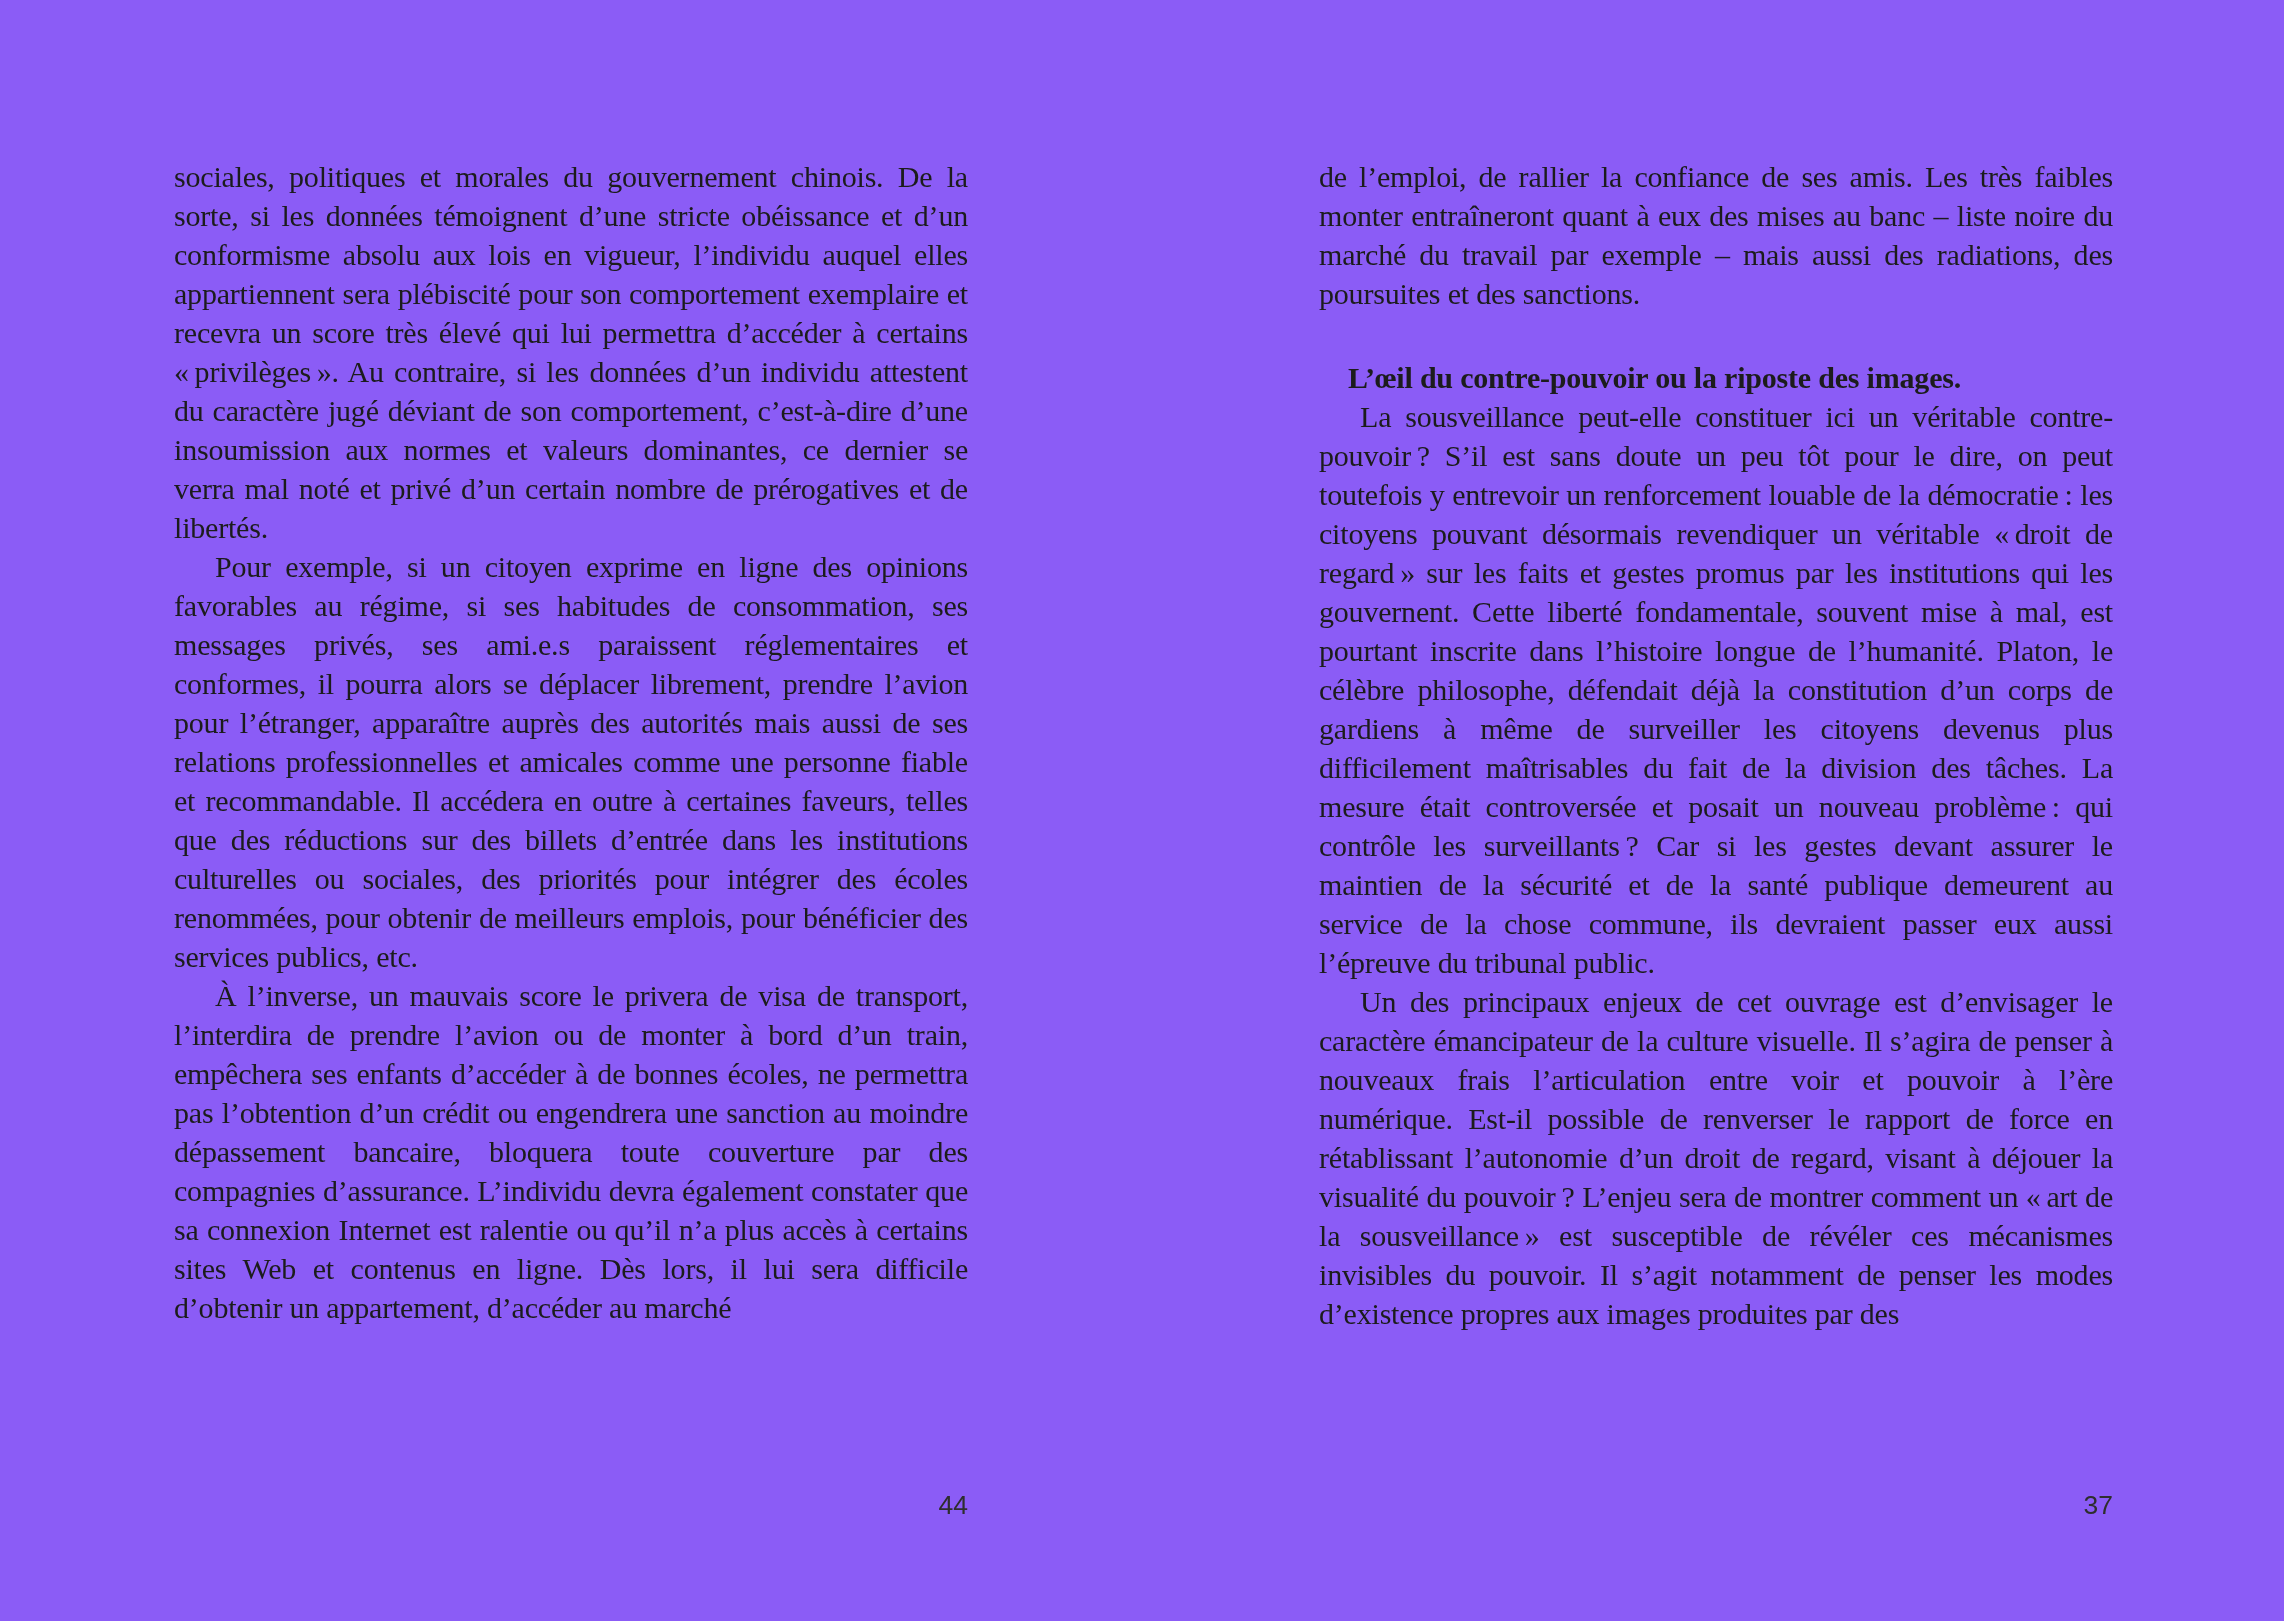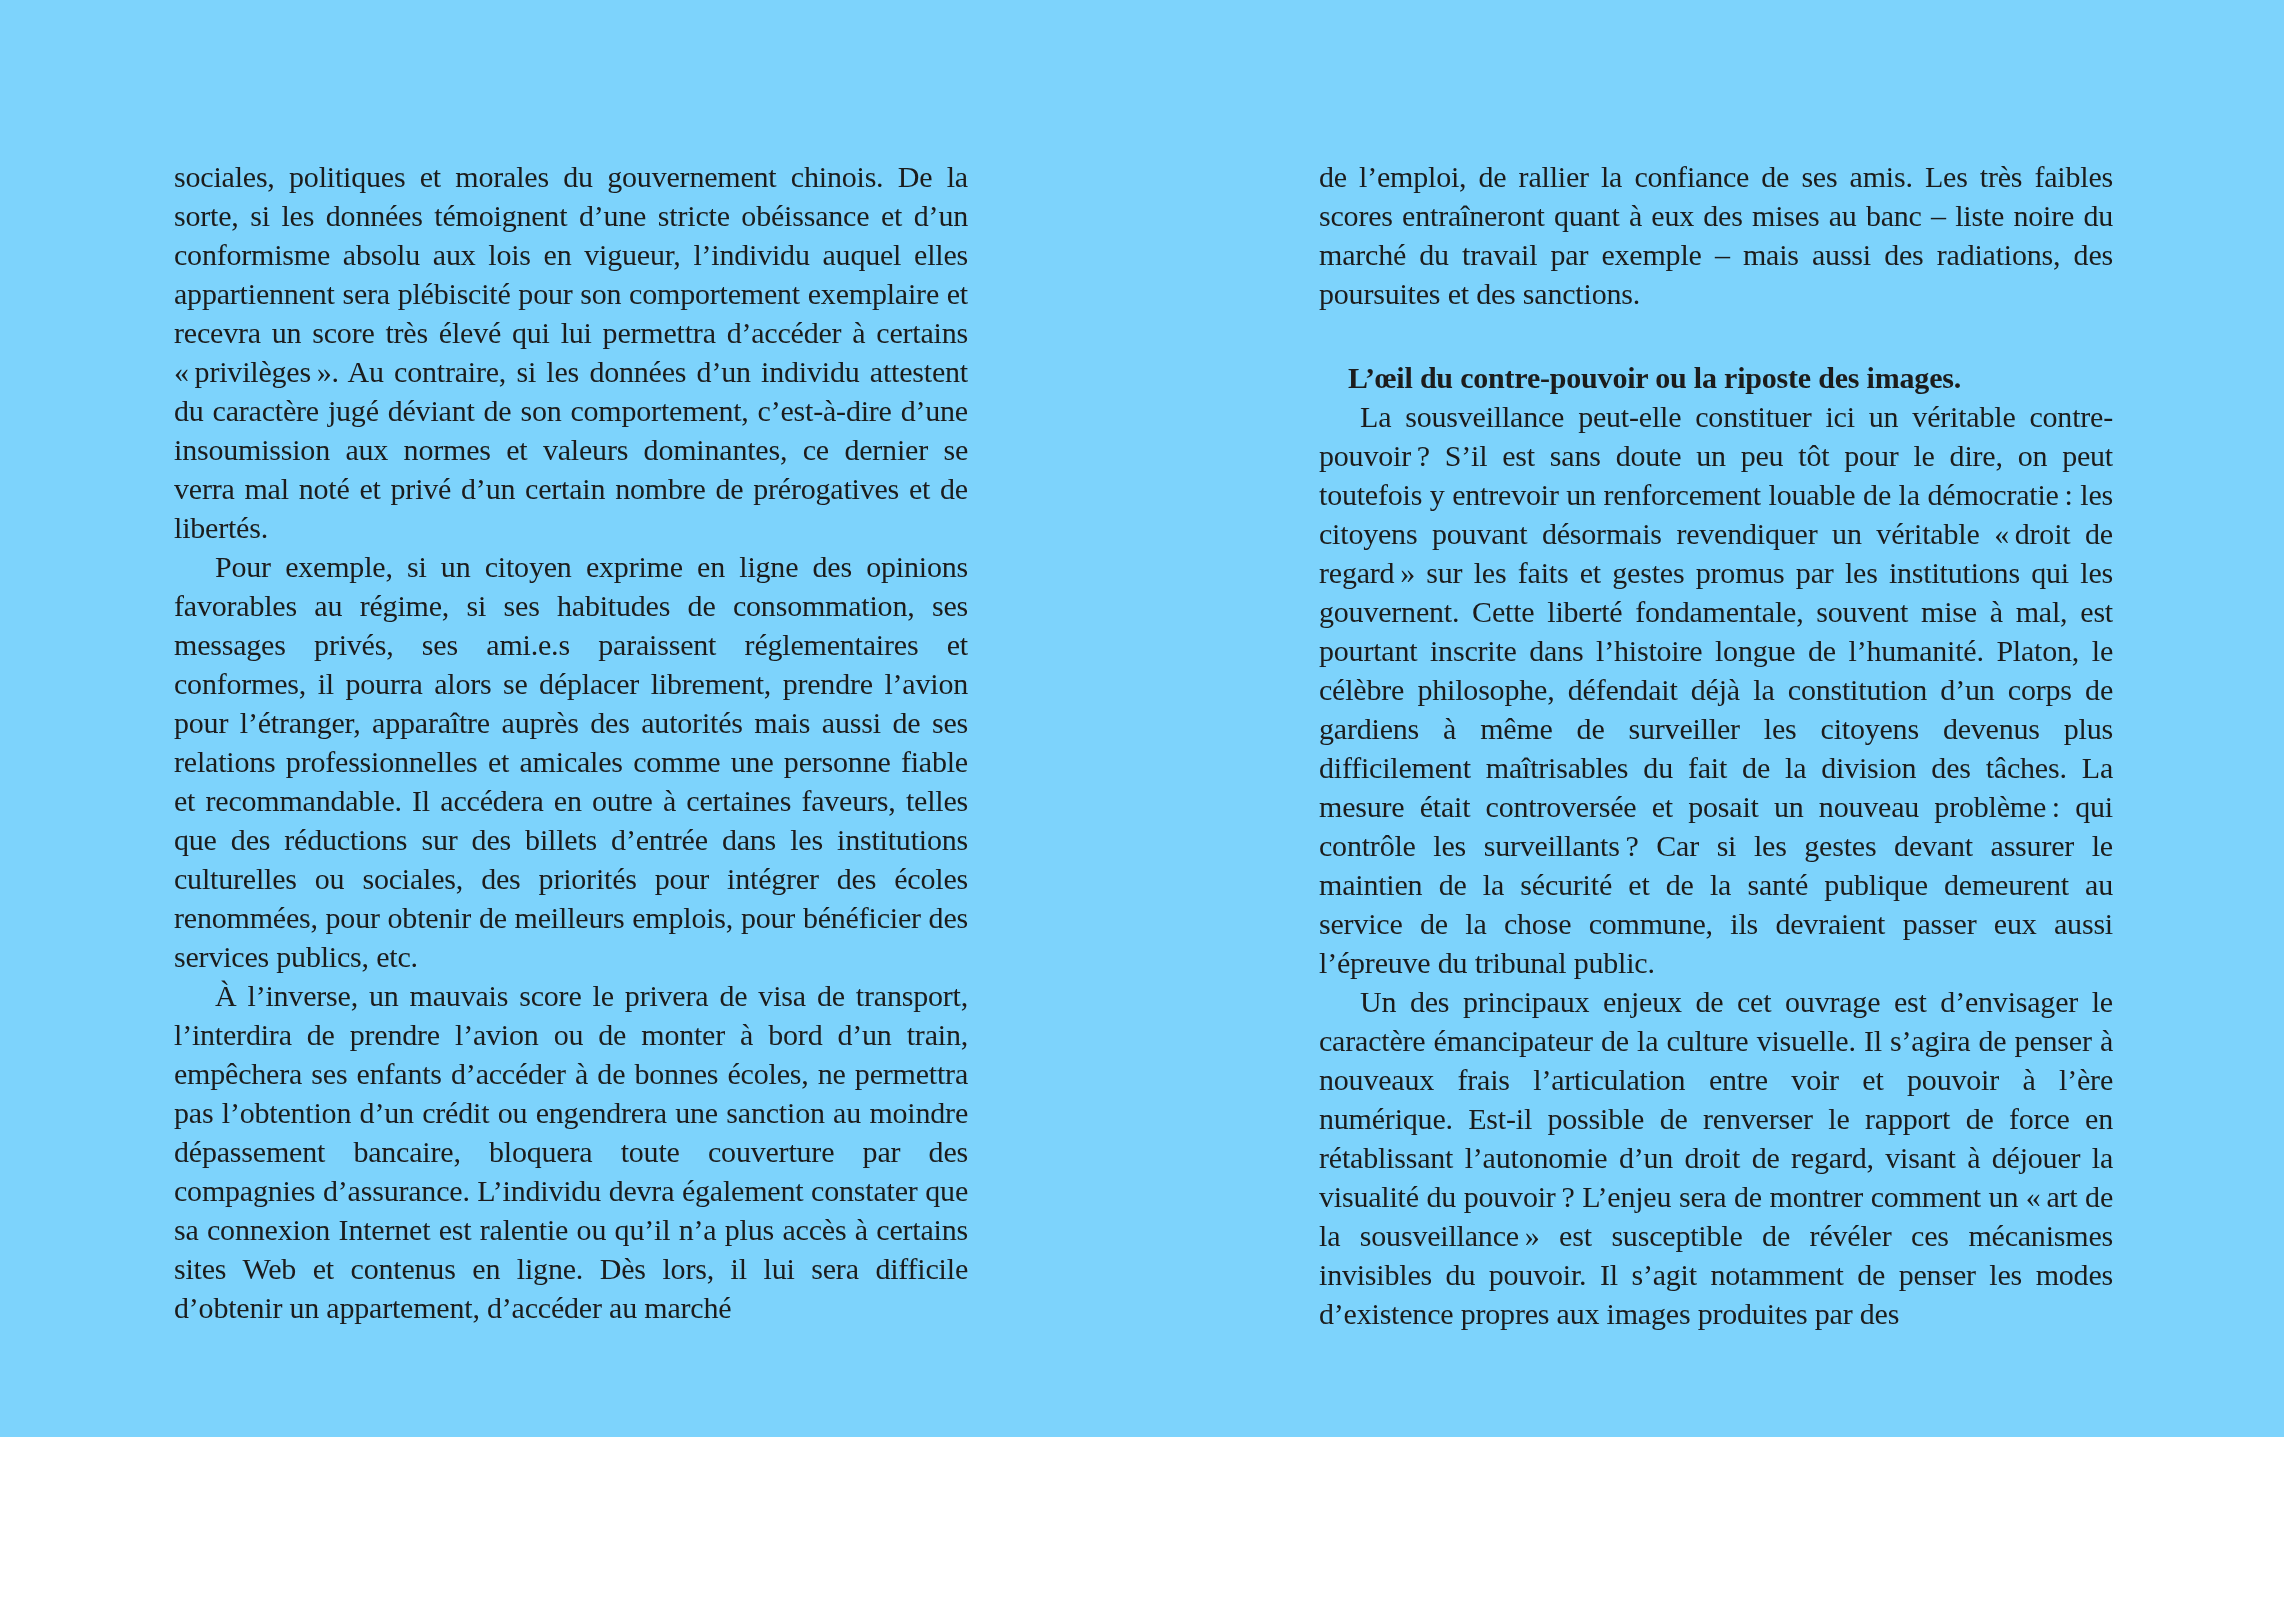--- a/index.html
+++ b/index.html
@@ -3,22 +3,22 @@
 <meta charset="utf-8">
 <style>
   html, body {
     margin: 0;
     padding: 0;
     background: #ffffff;
   }
   .spread {
     position: relative;
     width: 2285px;
-    height: 1437px;
-    background: #7dd3fc;
+    height: 1621px;
+    background: #8b5cf6;
     overflow: hidden;
     font-family: "Liberation Serif", "DejaVu Serif", serif;
     color: #1c1c1c;
   }
   .textblock {
     position: absolute;
     top: 157px;
     width: 794px;
     font-size: 30px;
     line-height: 39px;
@@ -59,21 +59,21 @@
 
 <div class="spread">
 
   <div class="textblock left" lang="fr">
     <p class="para">sociales, politiques et morales du gouvernement chinois. De la sorte, si les données témoignent d’une stricte obéissance et d’un conformisme absolu aux lois en vigueur, l’individu auquel elles appartiennent sera plébiscité pour son comportement exemplaire et recevra un score très élevé qui lui permettra d’accéder à certains « privilèges ». Au contraire, si les données d’un individu attestent du caractère jugé déviant de son comportement, c’est-à-dire d’une insoumission aux normes et valeurs dominantes, ce dernier se verra mal noté et privé d’un certain nombre de prérogatives et de libertés.</p>
     <p class="para indent">Pour exemple, si un citoyen exprime en ligne des opinions favorables au régime, si ses habitudes de consommation, ses messages privés, ses ami.e.s paraissent réglementaires et conformes, il pourra alors se déplacer librement, prendre l’avion pour l’étranger, apparaître auprès des autorités mais aussi de ses relations professionnelles et amicales comme une personne fiable et recommandable. Il accédera en outre à certaines faveurs, telles que des réductions sur des billets d’entrée dans les institutions culturelles ou sociales, des priorités pour intégrer des écoles renommées, pour obtenir de meilleurs emplois, pour bénéficier des services publics, etc.</p>
     <p class="para indent">À l’inverse, un mauvais score le privera de visa de transport, l’interdira de prendre l’avion ou de monter à bord d’un train, empêchera ses enfants d’accéder à de bonnes écoles, ne permettra pas l’obtention d’un crédit ou engendrera une sanction au moindre dépassement bancaire, bloquera toute couverture par des compagnies d’assurance. L’individu devra également constater que sa connexion Internet est ralentie ou qu’il n’a plus accès à certains sites Web et contenus en ligne. Dès lors, il lui sera difficile d’obtenir un appartement, d’accéder au marché</p>
   </div>
 
   <div class="textblock right" lang="fr">
-    <p class="para">de l’emploi, de rallier la confiance de ses amis. Les très faibles scores entraîneront quant à eux des mises au banc – liste noire du marché du travail par exemple – mais aussi des radiations, des poursuites et des sanctions.</p>
+    <p class="para">de l’emploi, de rallier la confiance de ses amis. Les très faibles monter entraîneront quant à eux des mises au banc – liste noire du marché du travail par exemple – mais aussi des radiations, des poursuites et des sanctions.</p>
     <h2 class="heading">L’œil du contre-pouvoir ou la riposte des images.</h2>
     <p class="para indent">La sousveillance peut-elle constituer ici un véritable contre-pouvoir ? S’il est sans doute un peu tôt pour le dire, on peut toutefois y entrevoir un renforcement louable de la démocratie : les citoyens pouvant désormais revendiquer un véritable « droit de regard » sur les faits et gestes promus par les institutions qui les gouvernent. Cette liberté fondamentale, souvent mise à mal, est pourtant inscrite dans l’histoire longue de l’humanité. Platon, le célèbre philosophe, défendait déjà la constitution d’un corps de gardiens à même de surveiller les citoyens devenus plus difficilement maîtrisables du fait de la division des tâches. La mesure était controversée et posait un nouveau problème : qui contrôle les surveillants ? Car si les gestes devant assurer le maintien de la sécurité et de la santé publique demeurent au service de la chose commune, ils devraient passer eux aussi l’épreuve du tribunal public.</p>
     <p class="para indent">Un des principaux enjeux de cet ouvrage est d’envisager le caractère émancipateur de la culture visuelle. Il s’agira de penser à nouveaux frais l’articulation entre voir et pouvoir à l’ère numérique. Est-il possible de renverser le rapport de force en rétablissant l’autonomie d’un droit de regard, visant à déjouer la visualité du pouvoir ? L’enjeu sera de montrer comment un « art de la sousveillance » est susceptible de révéler ces mécanismes invisibles du pouvoir. Il s’agit notamment de penser les modes d’existence propres aux images produites par des</p>
   </div>
 
   <div class="page-number pn-left">44</div>
 
   <div class="page-number pn-right">37</div>
 
 </div>

